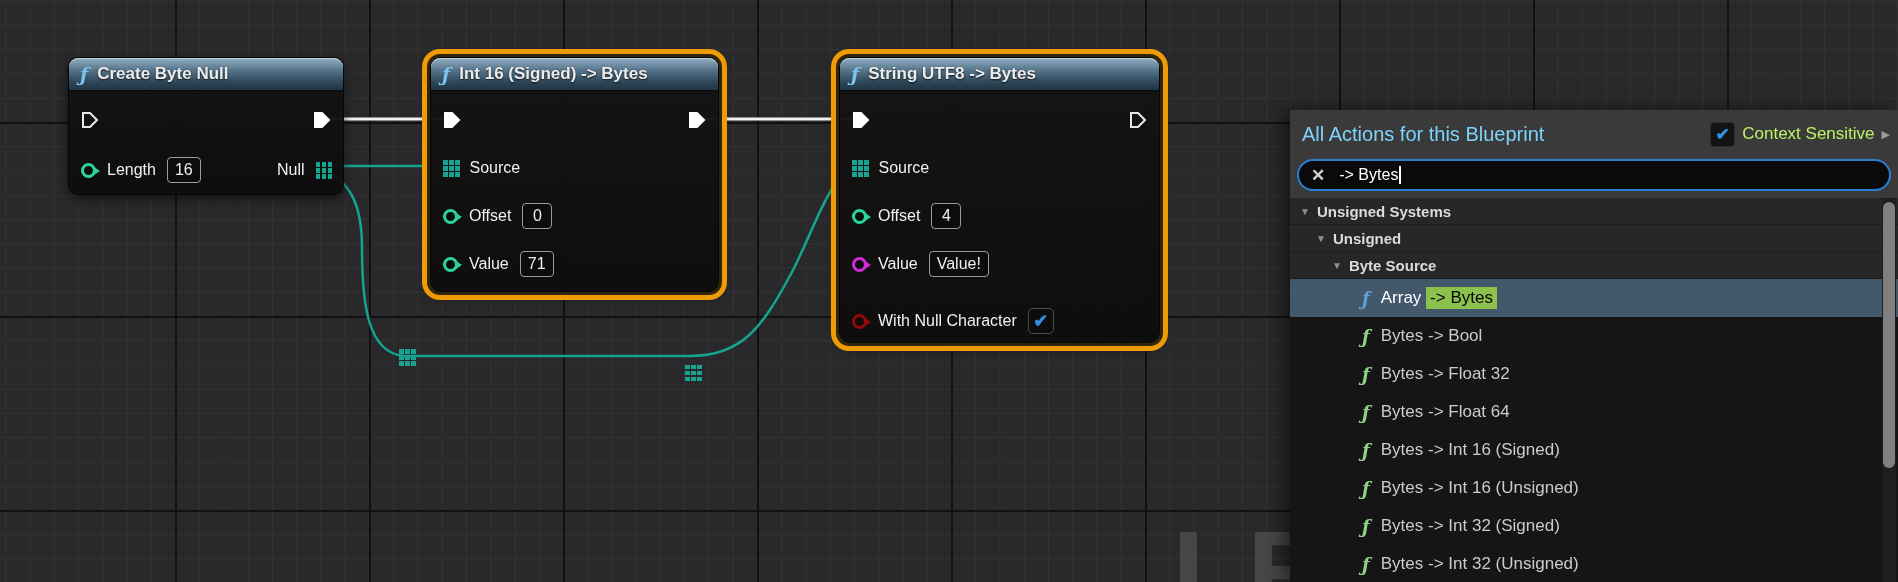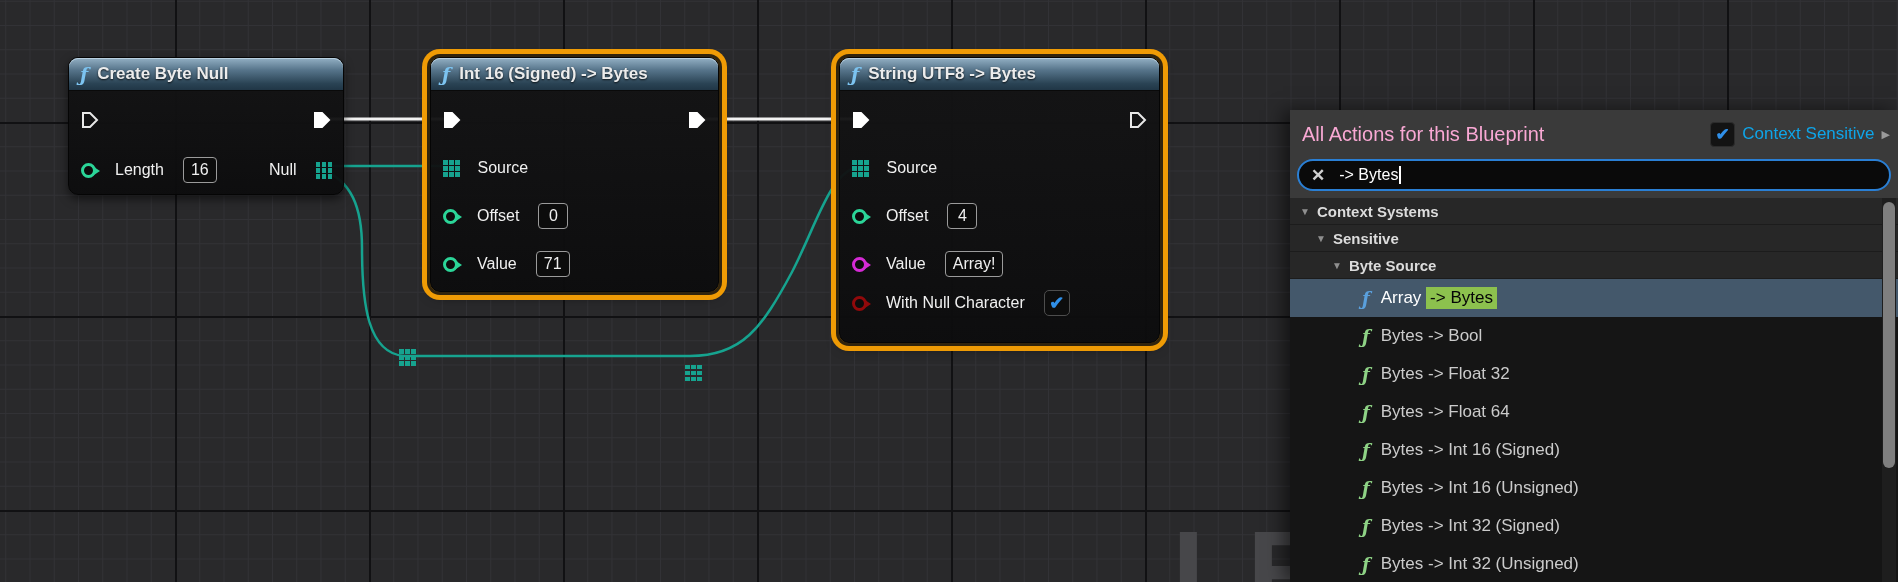--- a/index.html
+++ b/index.html
@@ -48,21 +48,21 @@
   .fn-glyph{
     font-family:"DejaVu Serif",serif;font-style:italic;font-weight:700;
     font-size:19px;color:#7cc3f0;line-height:1;
   }
   .node-title{
     color:#ececec;font-weight:700;font-size:17px;white-space:nowrap;
     text-shadow:0 1px 2px rgba(0,0,0,.8);
   }
   .row{position:absolute;left:0;right:0;height:26px;display:flex;align-items:center;
        padding:0 12px;justify-content:space-between;color:#f0f0f0;font-size:16px;}
-  .row .left,.row .right{display:flex;align-items:center;gap:19px;}
+  .row .left,.row .right{display:flex;align-items:center;gap:11px;}
   .pin-exec{width:18px;height:18px;display:block;}
   .pin-circle{
     width:9px;height:9px;border:3.5px solid var(--c);border-radius:50%;
     position:relative;background:#0c0c0c;flex:none;
   }
   .pin-circle::after{
     content:"";position:absolute;left:10px;top:1px;
     border-left:6px solid var(--c);
     border-top:4px solid transparent;border-bottom:4px solid transparent;
   }
@@ -80,27 +80,27 @@
   .node-check{
     width:24px;height:24px;border:1.5px solid #4d4d4d;border-radius:5px;background:#0d0d0d;
     color:#2f8fe8;font-size:18px;font-weight:700;display:flex;align-items:center;justify-content:center;
   }
   
   .panel{
     position:absolute;left:1290px;top:110px;right:0;bottom:0;z-index:5;
     background:#3a3a3a;box-shadow:-7px 0 16px rgba(0,0,0,.5);
   }
   .panel-title-row{display:flex;align-items:center;height:44px;padding:2px 6px 0 12px;}
-  .panel-title{flex:1;font-size:20px;color:#f9a8d4;}
+  .panel-title{flex:1;font-size:20px;color:#7dd3fc;}
   .ctx-check{
     width:23px;height:23px;border-radius:4px;background:#131313;border:1px solid #2c2c2c;
     color:#2f8fe8;font-size:17px;font-weight:700;display:flex;align-items:center;justify-content:center;
     margin-right:7px;flex:none;
   }
-  .ctx-label{font-size:17px;color:#0ea5e9;white-space:nowrap;}
+  .ctx-label{font-size:17px;color:#bef264;white-space:nowrap;}
   .ctx-arrow{color:#9a9a9a;font-size:11px;margin:0 2px 0 7px;}
   .search-row{padding:3px 7px 9px 7px;}
   .search-box{
     height:28px;border:2px solid #2a7fd4;border-radius:17px;background:#0a0a0a;
     display:flex;align-items:center;padding:0 12px;gap:14px;
   }
   .search-clear{color:#d0d0d0;font-size:17px;font-weight:700;line-height:1;}
   .search-text{color:#fff;font-size:16px;white-space:pre;}
   .caret{display:inline-block;width:1.8px;height:18px;background:#fff;vertical-align:middle;margin-left:1px;}
   .tree{position:absolute;top:88px;left:0;right:0;bottom:0;background:#151515;overflow:hidden;}
@@ -228,24 +228,24 @@
     <span class="left">
       <span class="pin-circle" style="--c:#2bd598;"></span>
       <span class="pin-label">Offset</span>
       <span class="value-box">4</span>
     </span>
   </div>
   <div class="row" style="top:193px;">
     <span class="left">
       <span class="pin-circle" style="--c:#d52ad5;"></span>
       <span class="pin-label">Value</span>
-      <span class="value-box">Array!</span>
-    </span>
-  </div>
-  <div class="row" style="top:232px;">
+      <span class="value-box">Value!</span>
+    </span>
+  </div>
+  <div class="row" style="top:250px;">
     <span class="left">
       <span class="pin-circle" style="--c:#91090b;"></span>
       <span class="pin-label">With Null Character</span>
       <span class="node-check">✔</span>
     </span>
   </div>
 </div>
 
 <div class="panel">
   <div class="panel-title-row">
@@ -256,25 +256,25 @@
   </div>
   <div class="search-row">
     <div class="search-box">
       <span class="search-clear">✕</span>
       <span class="search-text"><span>-&gt; Bytes</span><span class="caret"></span></span>
     </div>
   </div>
   <div class="tree">
     <div class="cat-row" style="padding-left:10px;">
       <span class="tri">▼</span>
-      <span>Context Systems</span>
+      <span>Unsigned Systems</span>
     </div>
     <div class="cat-row" style="padding-left:26px;">
       <span class="tri">▼</span>
-      <span>Sensitive</span>
+      <span>Unsigned</span>
     </div>
     <div class="cat-row" style="padding-left:42px;">
       <span class="tri">▼</span>
       <span>Byte Source</span>
     </div>
     <div class="item-row selected">
       <span class="item-fn">ƒ</span>
       <span><span>Array</span> <span class="match">-&gt; Bytes</span></span>
     </div>
     <div class="item-row">

